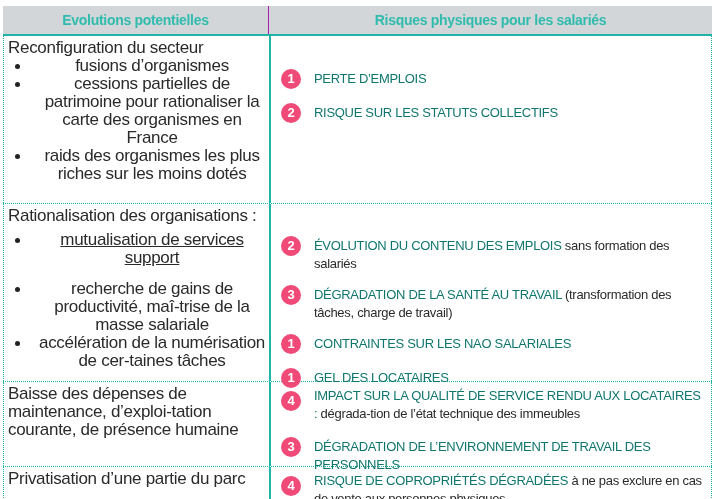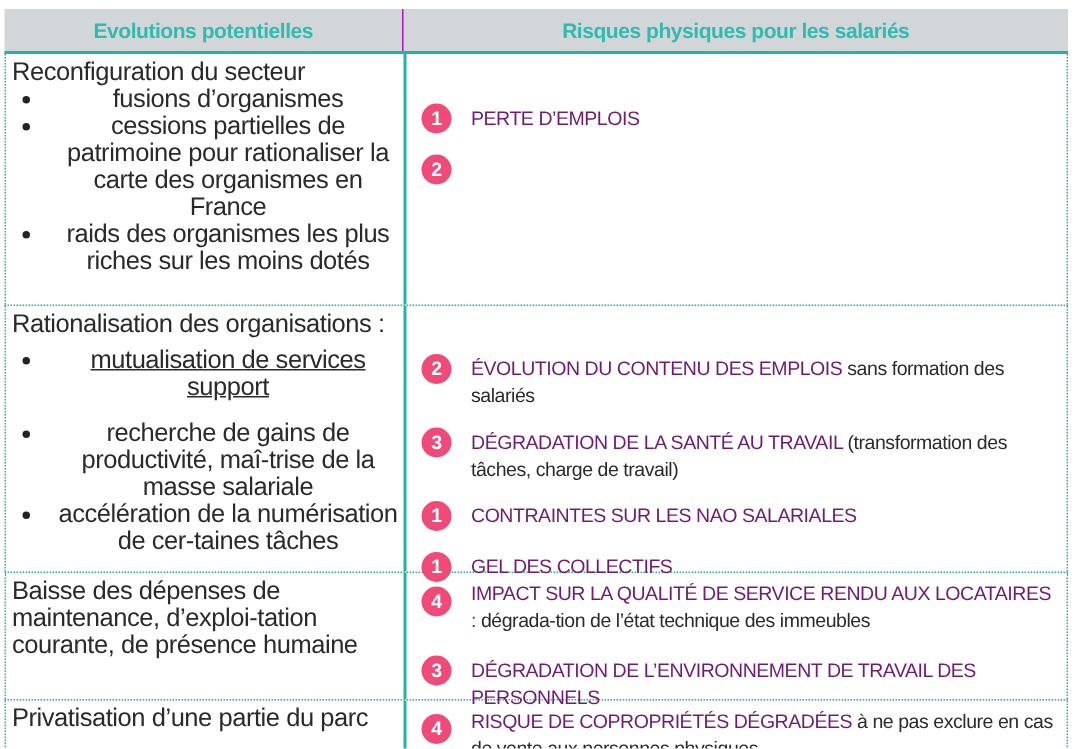--- a/index.html
+++ b/index.html
@@ -17,21 +17,21 @@
   .row .rcell { flex:1; padding:0 6px 0 10px; border-right:1px dotted #1fb5a5; font-size:13px; letter-spacing:-0.3px; }
   ul.bullets { list-style:none; margin:0; padding:0; }
   ul.bullets li { position:relative; padding-left:31px;text-align:center; }
   ul.bullets li::before { content:""; position:absolute; left:7px; top:7px; width:5px; height:5px;
                           border-radius:50%; background:#222; }
   .risk { display:flex; align-items:flex-start; line-height:18px; }
   .badge { flex:0 0 auto; width:20px; height:20px; border-radius:50%; background:#f04a78; color:#fff;
            font-weight:bold; font-size:13px; display:flex; align-items:center; justify-content:center;
            margin-right:13px; margin-top:-1px; }
   .risk .txt { flex:1; }
-  .risk .pink { color:#701a75; }
+  .risk .pink { color:#0f766e; }
   .r1 { height:167px; }
   .r2 { height:177px; }
   .r3 { height:84px; }
   .r4 { height:51px; }
 </style>
 </head>
 <body>
 
 <div class="table">
   <div class="header">
@@ -48,20 +48,21 @@
         <li>raids des organismes les plus riches sur les moins dotés</li>
       </ul>
     </div>
     <div class="rcell">
       <div class="risk" style="margin-top:34px;">
         <span class="badge">1</span>
         <span class="txt"><span class="pink">PERTE D’EMPLOIS</span><span></span></span>
       </div>
       <div class="risk" style="margin-top:15px;">
         <span class="badge">2</span>
+        <span class="txt"><span class="pink">RISQUE SUR LES STATUTS COLLECTIFS</span><span></span></span>
       </div>
     </div>
   </div>
 
   <div class="row r2">
     <div class="lcell">
       <div style="margin-bottom:6px;">Rationalisation des organisations :</div>
       <ul class="bullets">
         <li style="margin-bottom:13px;text-decoration:underline;">mutualisation de services support</li>
         <li>recherche de gains de productivité, maî-trise de la masse salariale</li>
@@ -76,21 +77,21 @@
       <div class="risk" style="margin-top:13px;">
         <span class="badge">3</span>
         <span class="txt"><span class="pink">DÉGRADATION DE LA SANTÉ AU TRAVAIL</span><span> (transformation des tâches, charge de travail)</span></span>
       </div>
       <div class="risk" style="margin-top:13px;">
         <span class="badge">1</span>
         <span class="txt"><span class="pink">CONTRAINTES SUR LES NAO SALARIALES</span><span></span></span>
       </div>
       <div class="risk" style="margin-top:15px;">
         <span class="badge">1</span>
-        <span class="txt"><span class="pink">GEL DES COLLECTIFS</span><span></span></span>
+        <span class="txt"><span class="pink">GEL DES LOCATAIRES</span><span></span></span>
       </div>
     </div>
   </div>
 
   <div class="row r3">
     <div class="lcell">
       <div>Baisse des dépenses de maintenance, d’exploi-tation courante, de présence humaine</div>
     </div>
     <div class="rcell">
       <div class="risk" style="margin-top:5px;">

